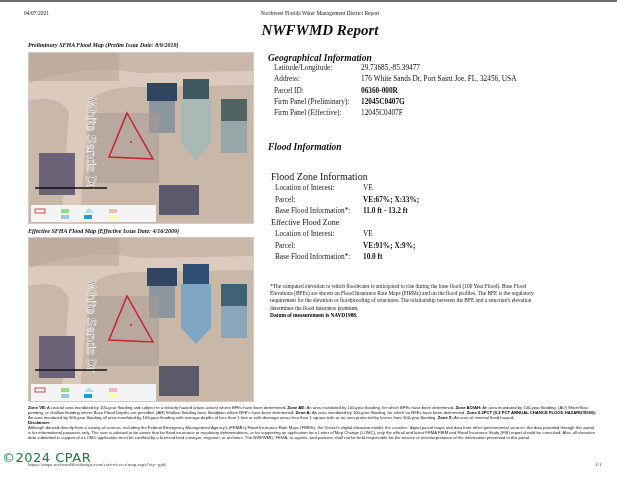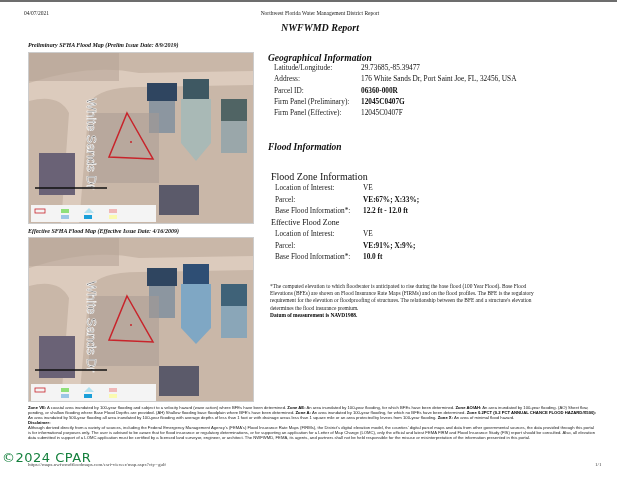--- a/index.html
+++ b/index.html
@@ -1,21 +1,21 @@
 <!DOCTYPE html>
 <html><head>
 <meta charset="utf-8">
 <style>
   * { margin:0; padding:0; box-sizing:border-box; }
   html, body { width:617px; height:480px; background:#fff; overflow:hidden; }
   body { position:relative; font-family:"Liberation Serif", serif; color:#111; }
   .topbar { position:absolute; left:0; top:0; width:617px; height:2px; background:#6d6d6d; }
   .hdr-date { position:absolute; left:24px; top:10px; font-size:5.5px; color:#222; }
   .hdr-center { position:absolute; left:220px; top:10px; width:200px; text-align:center; font-size:5.5px; color:#222; }
-  .title { position:absolute; left:240px; top:22px; width:160px; text-align:center; font-size:10px; font-weight:bold; font-style:italic; }
+  .title { position:absolute; left:240px; top:22px; width:160px; text-align:center; font-size:15px; font-weight:bold; font-style:italic; }
   .map-caption { position:absolute; left:28px; font-size:6px; font-weight:bold; font-style:italic; }
   .map { position:absolute; left:28px; width:226px; overflow:hidden; border:1px solid #ccc; }
   .map svg { display:block; }
   .sec-head { position:absolute; left:268px; font-size:9.5px; font-weight:bold; font-style:italic; }
   .kv { position:absolute; left:274px; font-size:7.3px; line-height:11.3px; }
   .kv .row { display:flex; }
   .kv .k { width:87px; color:#222; }
   .kv .v { color:#111; }
   .kv .v.b { font-weight:bold; }
   .flood { position:absolute; left:271px; top:171px; font-size:7.3px; }
@@ -130,21 +130,21 @@
   <div class="row">
     <span class="k">Location of Interest:</span>
     <span class="v">VE</span>
   </div>
   <div class="row">
     <span class="k">Parcel:</span>
     <span class="v b">VE:67%; X:33%;</span>
   </div>
   <div class="row">
     <span class="k">Base Flood Information*:</span>
-    <span class="v b">12.2 ft - 12.0 ft</span>
+    <span class="v b">11.0 ft - 13.2 ft</span>
   </div>
   <div class="h2">Effective Flood Zone</div>
   <div class="row">
     <span class="k">Location of Interest:</span>
     <span class="v">VE</span>
   </div>
   <div class="row">
     <span class="k">Parcel:</span>
     <span class="v b">VE:91%; X:9%;</span>
   </div>

